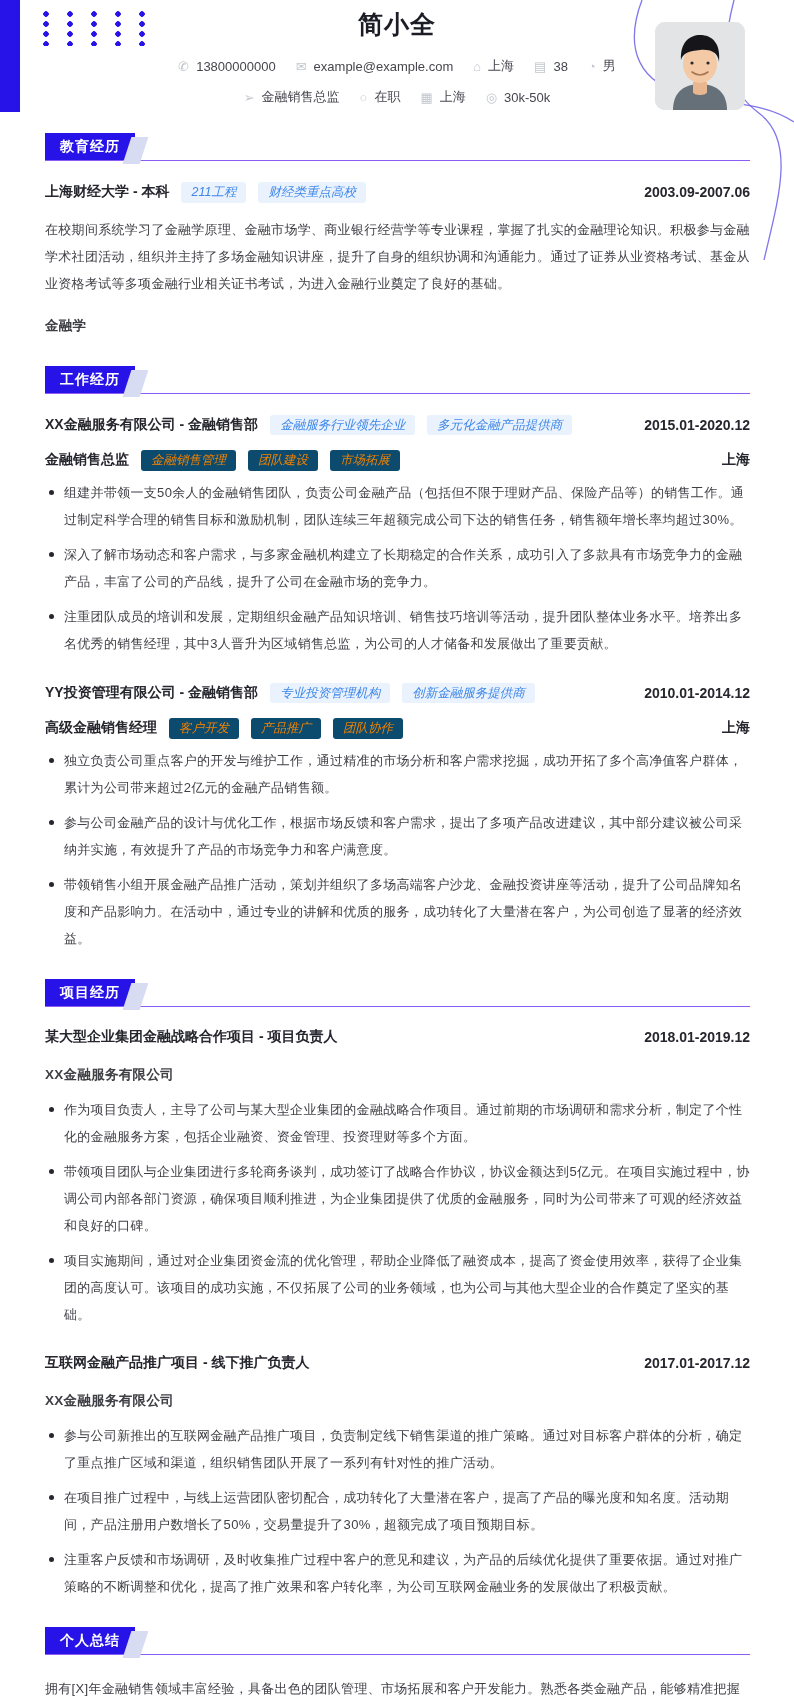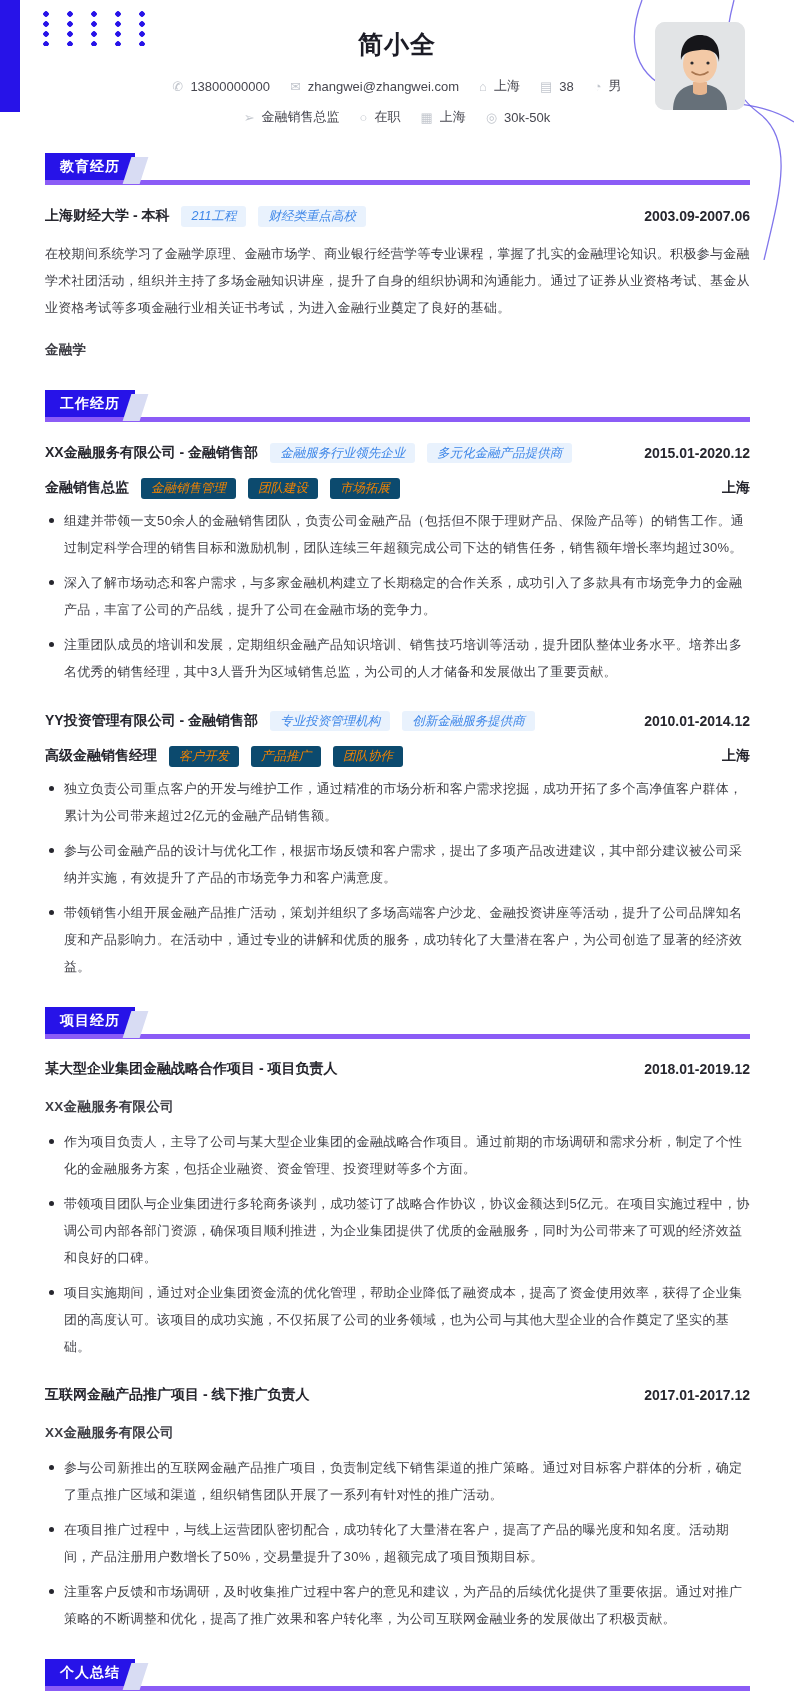--- a/index.html
+++ b/index.html
@@ -11,32 +11,32 @@
   }
   
   .left-bar{position:absolute;left:0;top:0;width:20px;height:112px;background:#2713e8;}
   .dots{
     position:absolute;left:34px;top:9px;width:112px;height:37px;
     background-image:radial-gradient(circle,#2713e8 2.5px,transparent 3px);
     background-size:24px 10px;
   }
   .curves{position:absolute;top:0;right:0;width:220px;height:260px;pointer-events:none;}
   
-  .header{position:relative;padding-top:28px;}
+  .header{position:relative;padding-top:8px;}
   .name{font-size:25px;font-weight:bold;color:#1c1c26;text-align:center;letter-spacing:1px;}
   .contact-row{display:flex;justify-content:center;align-items:center;gap:20px;margin-top:16px;font-size:13px;color:#46464f;}
   .contact-item{display:flex;align-items:center;gap:7px;}
   .ci{color:#c2c6cd;font-size:13px;line-height:1;}
   .photo{
     position:absolute;top:22px;right:49px;width:90px;height:88px;border-radius:10px;
     overflow:hidden;background:#e2e4e6;
   }
   
   .content{padding:0 44px 30px 45px;}
-  .sec-head{position:relative;border-bottom:5px solid #8b5cf6;margin-top:27px;line-height:0;}
+  .sec-head{position:relative;border-bottom:1px solid #8b5cf6;margin-top:27px;line-height:0;}
   .sec-badge{
     display:inline-block;position:relative;z-index:0;background:#2713e8;color:#fff;
     font-size:14px;font-weight:bold;line-height:19px;padding:4px 15px;letter-spacing:1px;
   }
   .sec-badge::after{
     content:"";position:absolute;z-index:-1;right:-9px;top:4px;height:100%;width:17px;
     background:#d8dcf3;transform:skewX(-18deg);
   }
   .row{display:flex;align-items:center;margin-top:21px;}
   .row .grow{flex:1;}
@@ -68,21 +68,21 @@
 <div class="header">
   <div class="name">简小全</div>
 
   <div class="contact-row">
     <span class="contact-item">
       <span class="ci">✆</span>
       <span>13800000000</span>
     </span>
     <span class="contact-item">
       <span class="ci">✉</span>
-      <span>zhangwei@zhangwei.com</span>
+      <span>example@example.com</span>
     </span>
     <span class="contact-item">
       <span class="ci">⌂</span>
       <span>上海</span>
     </span>
     <span class="contact-item">
       <span class="ci">▤</span>
       <span>38</span>
     </span>
     <span class="contact-item">

